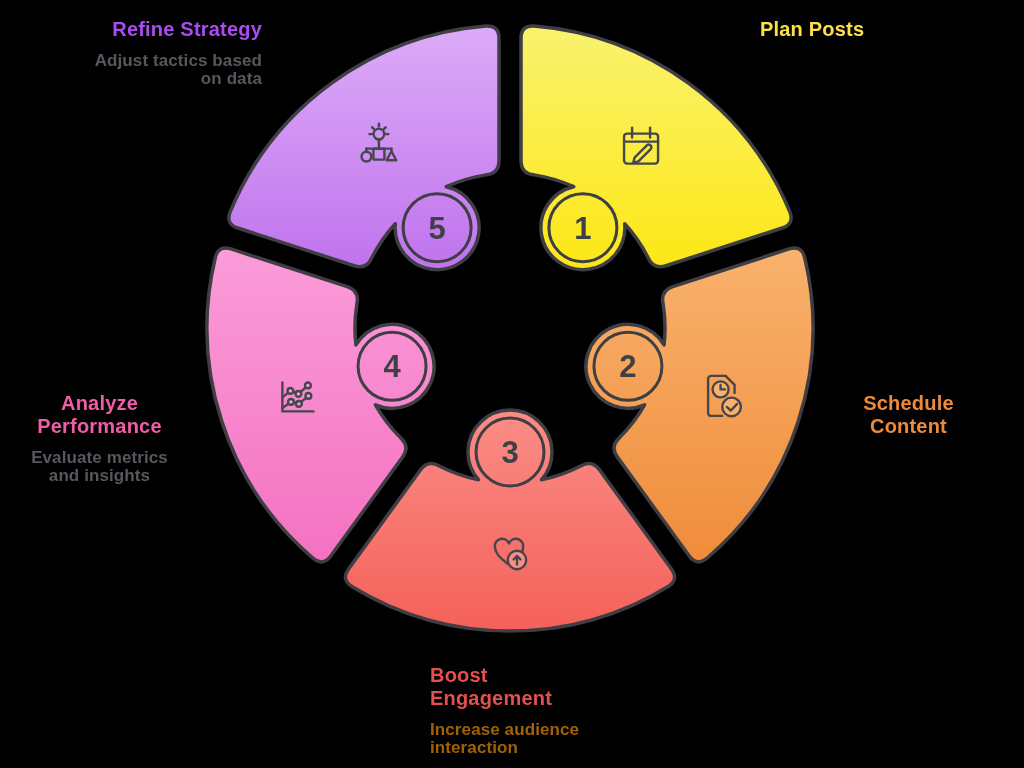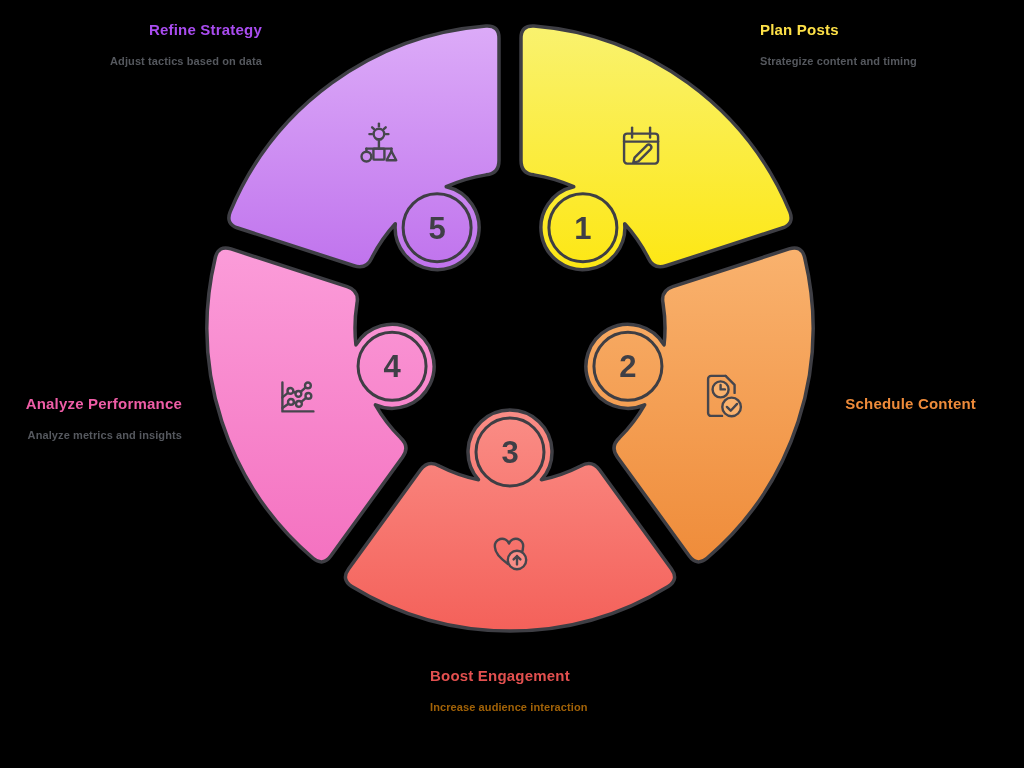--- a/index.html
+++ b/index.html
@@ -1,26 +1,26 @@
 <!DOCTYPE html>
 <html><head>
 <meta charset="utf-8">
 <style>
   html,body{margin:0;padding:0;background:#000;}
   body{width:1024px;height:768px;overflow:hidden;position:relative;
        font-family:"Liberation Sans",sans-serif;}
   #stage{position:absolute;inset:0;width:1024px;height:768px;}
   #wheel{position:absolute;left:0;top:0;width:1024px;height:768px;}
   .label{position:absolute;}
-  .label .t{font-size:15px;font-weight:700;line-height:23px;letter-spacing:0.2px;}
-  .label .s{font-size:11px;font-weight:700;line-height:18px;margin-top:11px;letter-spacing:0.1px;}
+  .label .t{font-size:20px;font-weight:700;line-height:23px;letter-spacing:0.2px;}
+  .label .s{font-size:17px;font-weight:700;line-height:18px;margin-top:11px;letter-spacing:0.1px;}
   .lbl-plan{left:760px;top:18px;width:160px;text-align:left;}
-  .lbl-schedule{left:841px;top:392px;width:135px;text-align:right;}
+  .lbl-schedule{left:841px;top:392px;width:135px;text-align:center;}
   .lbl-boost{left:430px;top:664px;width:165px;text-align:left;}
-  .lbl-analyze{right:842px;top:392px;width:165px;text-align:right;}
+  .lbl-analyze{right:842px;top:392px;width:165px;text-align:center;}
   .lbl-refine{right:762px;top:18px;width:185px;text-align:right;}
 </style>
 </head>
 <body>
 
 <div id="stage">
   <div id="wheel"><svg width="1024" height="768" viewBox="0 0 1024 768">
         <defs>
           <linearGradient id="grad-0" gradientUnits="userSpaceOnUse" x1="521.00" y1="25.91" x2="521.00" y2="269.69">
             <stop offset="0%" stop-color="#f9f26f"></stop>
@@ -112,34 +112,33 @@
             <circle cx="-12.5" cy="9" r="4.9" fill="none"></circle>
             <path d="M12.5 3.6 L17.3 12.6 H7.7 Z"></path>
           </g>
           <circle cx="437.11" cy="227.68" r="34" fill="url(#grad-4)" stroke="#3e3e44" stroke-width="3"></circle>
           <text x="437.11" y="238.68" text-anchor="middle" font-family="Liberation Sans, sans-serif" font-size="31" font-weight="bold" fill="#3f3f46">5</text>
         </g>
       </svg></div>
 
   <div class="label lbl-plan">
     <div class="t" style="color: #fde047;">Plan Posts</div>
-    <div class="s" style="color: rgb(85, 88, 94);">Strategize content and timing</div>
   </div>
 
   <div class="label lbl-schedule">
     <div class="t" style="color: rgb(238, 139, 58);">Schedule Content</div>
   </div>
 
   <div class="label lbl-boost">
     <div class="t" style="color: rgb(226, 80, 79);">Boost Engagement</div>
     <div class="s" style="color: #a16207;">Increase audience interaction</div>
   </div>
 
   <div class="label lbl-analyze">
     <div class="t" style="color: rgb(238, 93, 166);">Analyze Performance</div>
-    <div class="s" style="color: rgb(85, 88, 94);">Analyze metrics and insights</div>
+    <div class="s" style="color: rgb(85, 88, 94);">Evaluate metrics and insights</div>
   </div>
 
   <div class="label lbl-refine">
     <div class="t" style="color: rgb(169, 76, 240);">Refine Strategy</div>
     <div class="s" style="color: rgb(85, 88, 94);">Adjust tactics based on data</div>
   </div>
 </div>
 
 </body></html>

